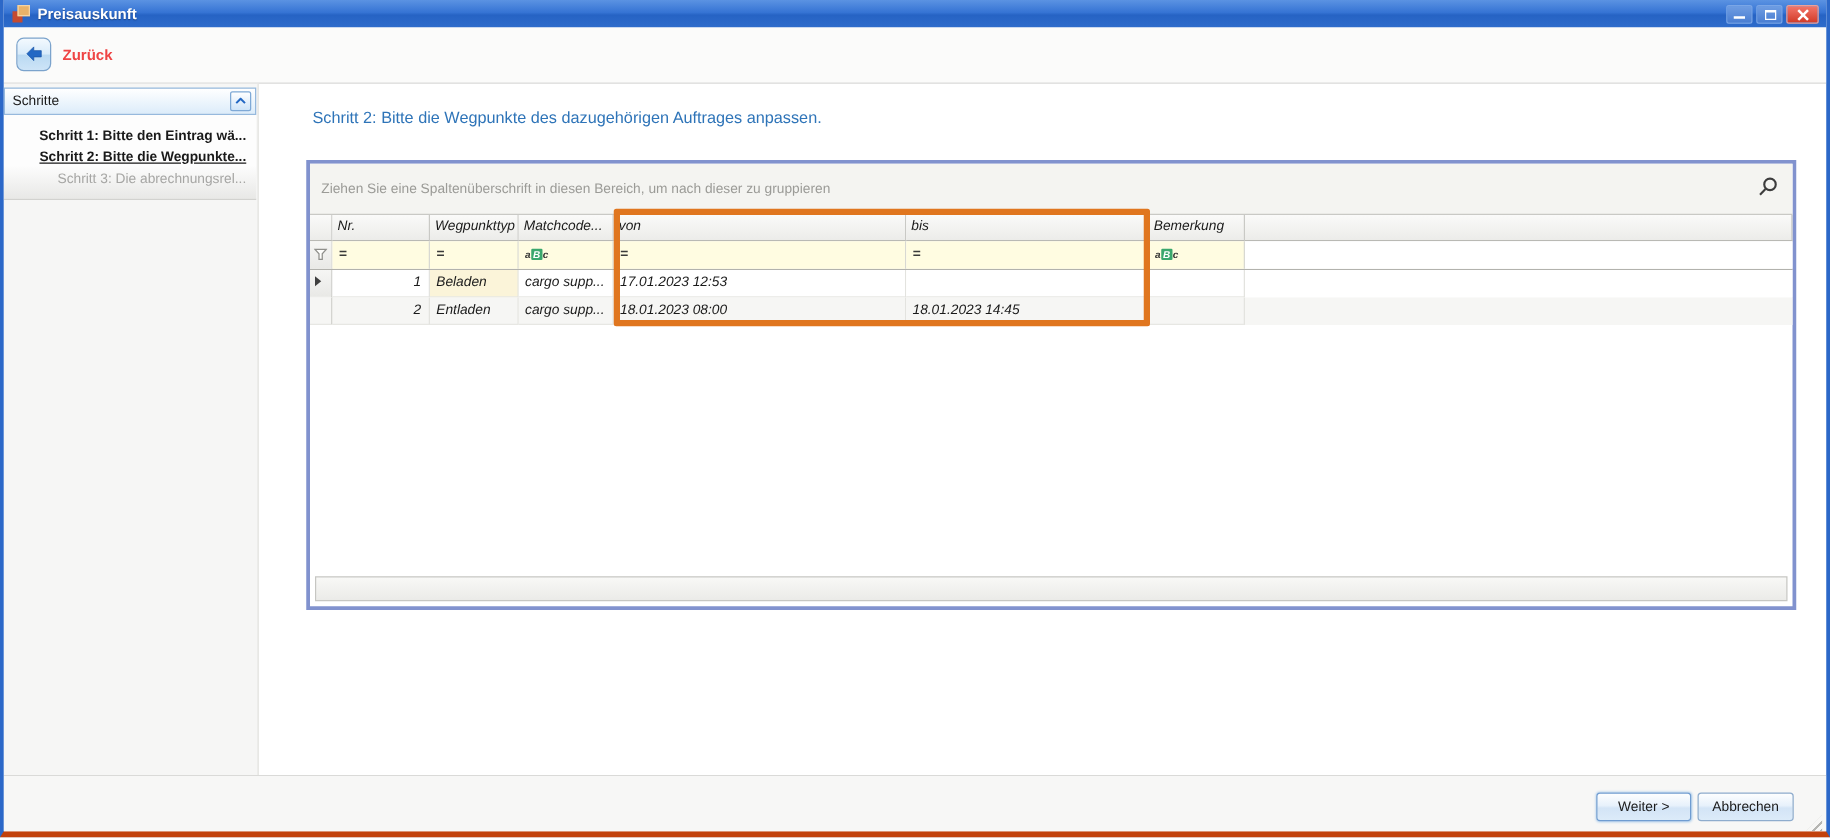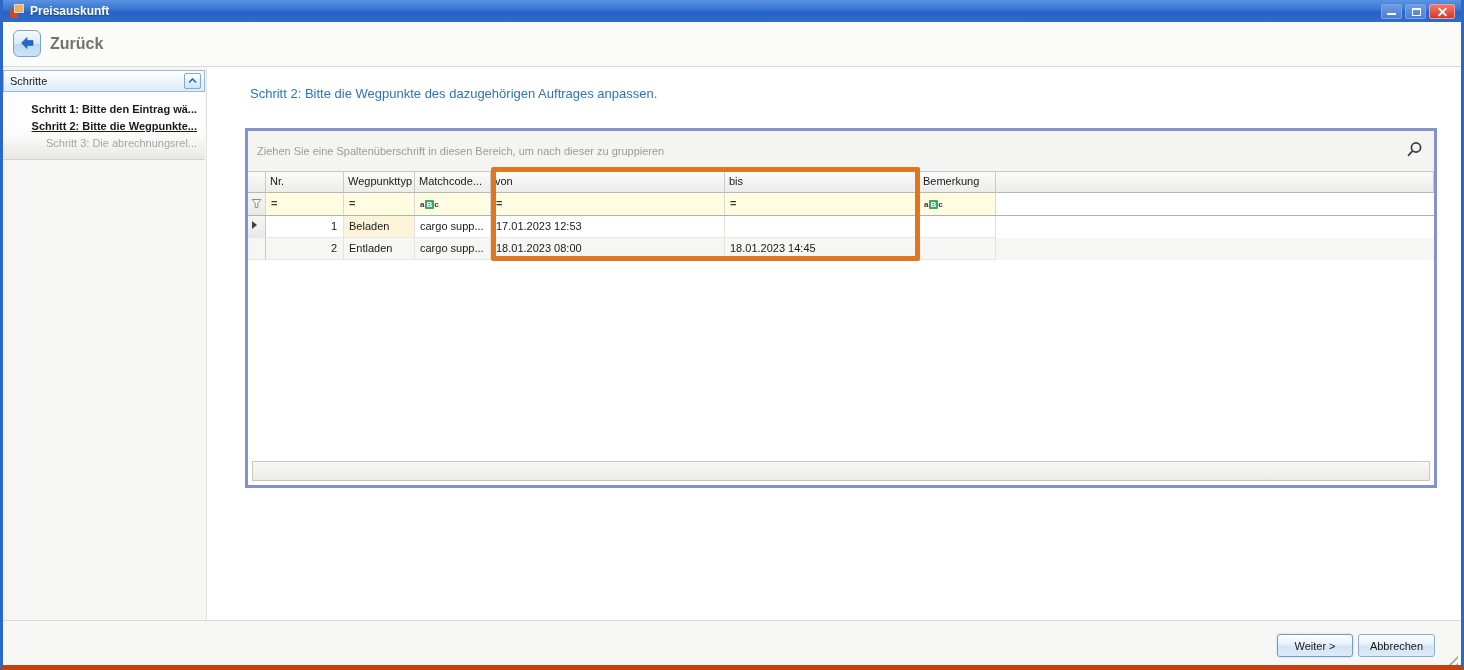--- a/index.html
+++ b/index.html
@@ -31,21 +31,21 @@
   .glyph-close-a { transform:rotate(45deg); }
   .glyph-close-b { transform:rotate(-45deg); }
   
   .toolbar { position:absolute; left:0; top:22px; right:0; height:44px; background:#fbfbfa; }
   .back-button { position:absolute; left:10px; top:8px; display:flex; align-items:center; gap:9px; cursor:pointer; }
   .back-icon {
     width:28px; height:27px; border:1px solid #7ba3cc; border-radius:6px;
     background:linear-gradient(#f3f9fe 0%, #d8ebfa 50%, #b9d9f2 51%, #cde4f7 100%);
     display:flex; align-items:center; justify-content:center;
   }
-  .back-label { font-size:16px; font-weight:bold; color:#737373; }
+  .back-label { font-size:12px; font-weight:bold; color:#ef4444; }
   .divider-toolbar { position:absolute; left:0; top:66px; right:0; height:1px; background:#d9d9d7; }
   
   .sidebar { position:absolute; left:0; top:67px; width:204px; height:553px; background:#f6f6f5; border-right:1px solid #e2e2e0; }
   .sidebar-header {
     position:absolute; left:0; top:3px; right:1px; height:22px;
     border:1px solid #96b9dd; background:linear-gradient(#ffffff, #dcecfa);
     display:flex; align-items:center; padding:0 3px 0 6px;
   }
   .sidebar-title { font-size:11px; color:#1a1a1a; }
   .collapse-btn {
@@ -66,21 +66,21 @@
     position:absolute; left:242px; top:128px; width:1192px; height:360px;
     border:3px solid #8192ce; background:#ffffff;
   }
   .group-panel {
     position:absolute; left:0; top:0; right:0; height:41px; background:#f4f4f1;
     border-bottom:1px solid #c9c9c5;
   }
   .group-panel-text { position:absolute; left:9px; top:14px; font-size:11px; color:#9b9b97; }
   .search-icon { position:absolute; right:11px; top:10px; cursor:pointer; }
   .grid-table { position:absolute; left:0; top:41px; right:0; }
-  .grid-row { display:flex; }
+  .grid-row { display:flex;font-style:italic; }
   .c0{width:18px;} .c1{width:78px;} .c2{width:71px;} .c3{width:76px;} .c4{width:234px;} .c5{width:194px;} .c6{width:77px;}
   .cfill{flex:1;}
   .hdr-row { height:21px; }
   .hdr-cell {
     background:linear-gradient(#fafaf9,#ececе9); background:linear-gradient(#fafaf9,#ecece9);
     border-right:1px solid #c9c9c5; border-bottom:1px solid #b9b9b4;
     font-size:11px; color:#1a1a1a; padding:3px 0 0 4px; overflow:hidden; white-space:nowrap; cursor:pointer;
   }
   .hdr-cell.cfill { cursor:default; }
   .flt-row { height:23px; border-bottom:1px solid #b2b2ad; }

